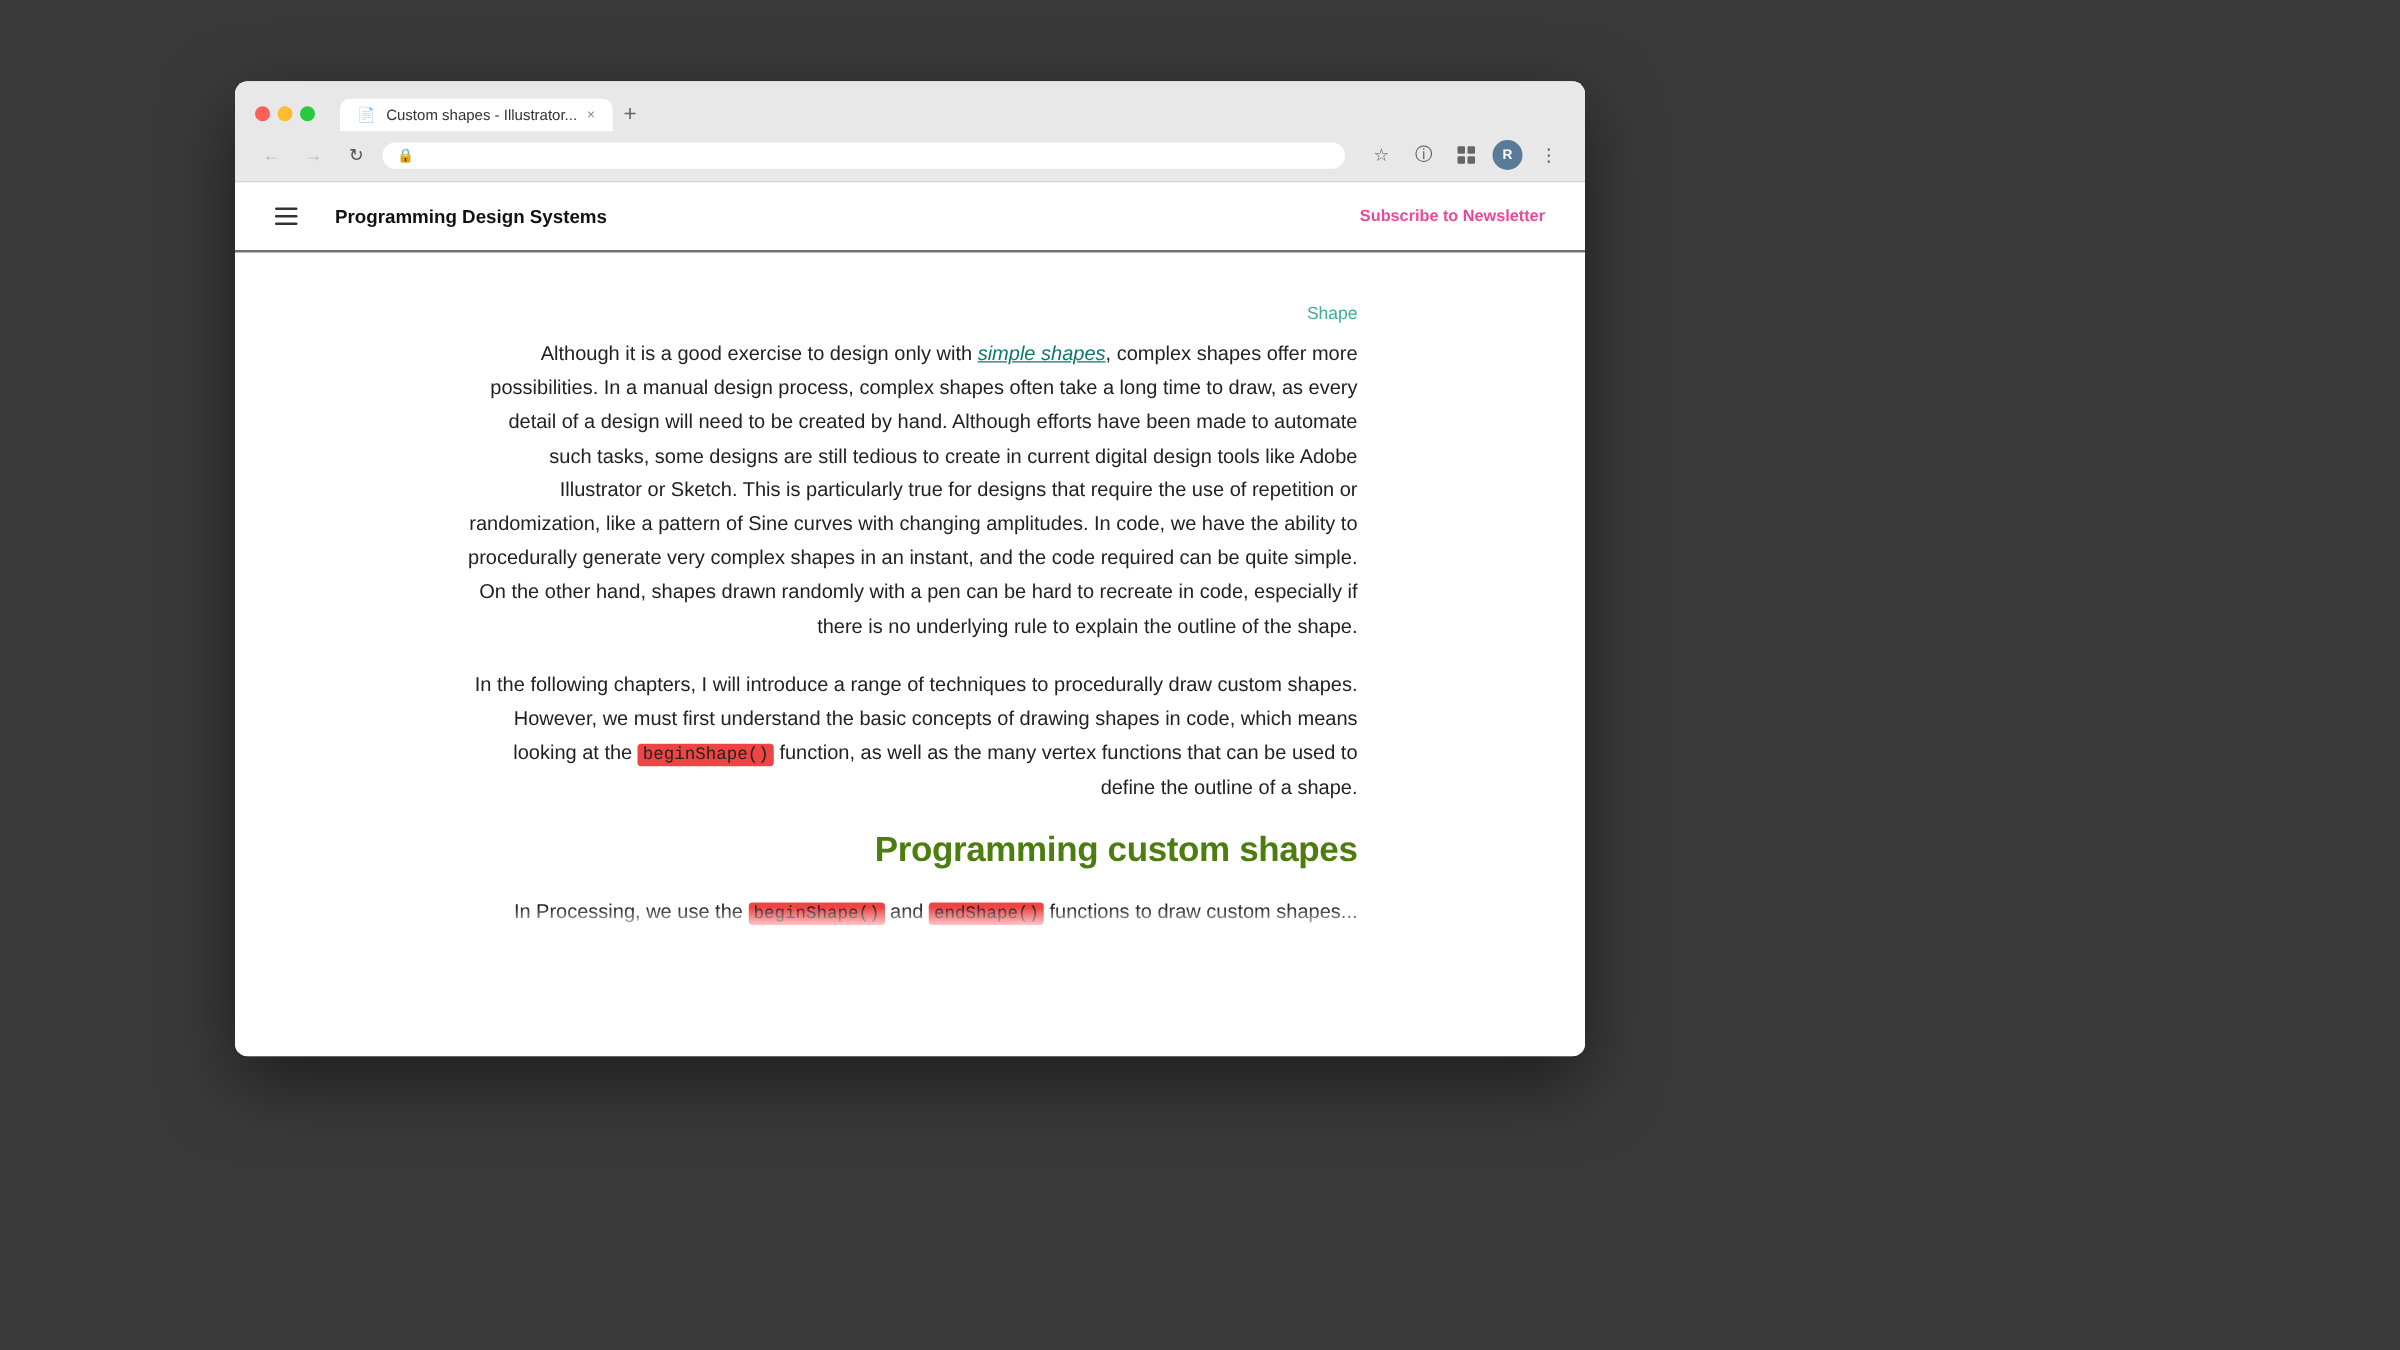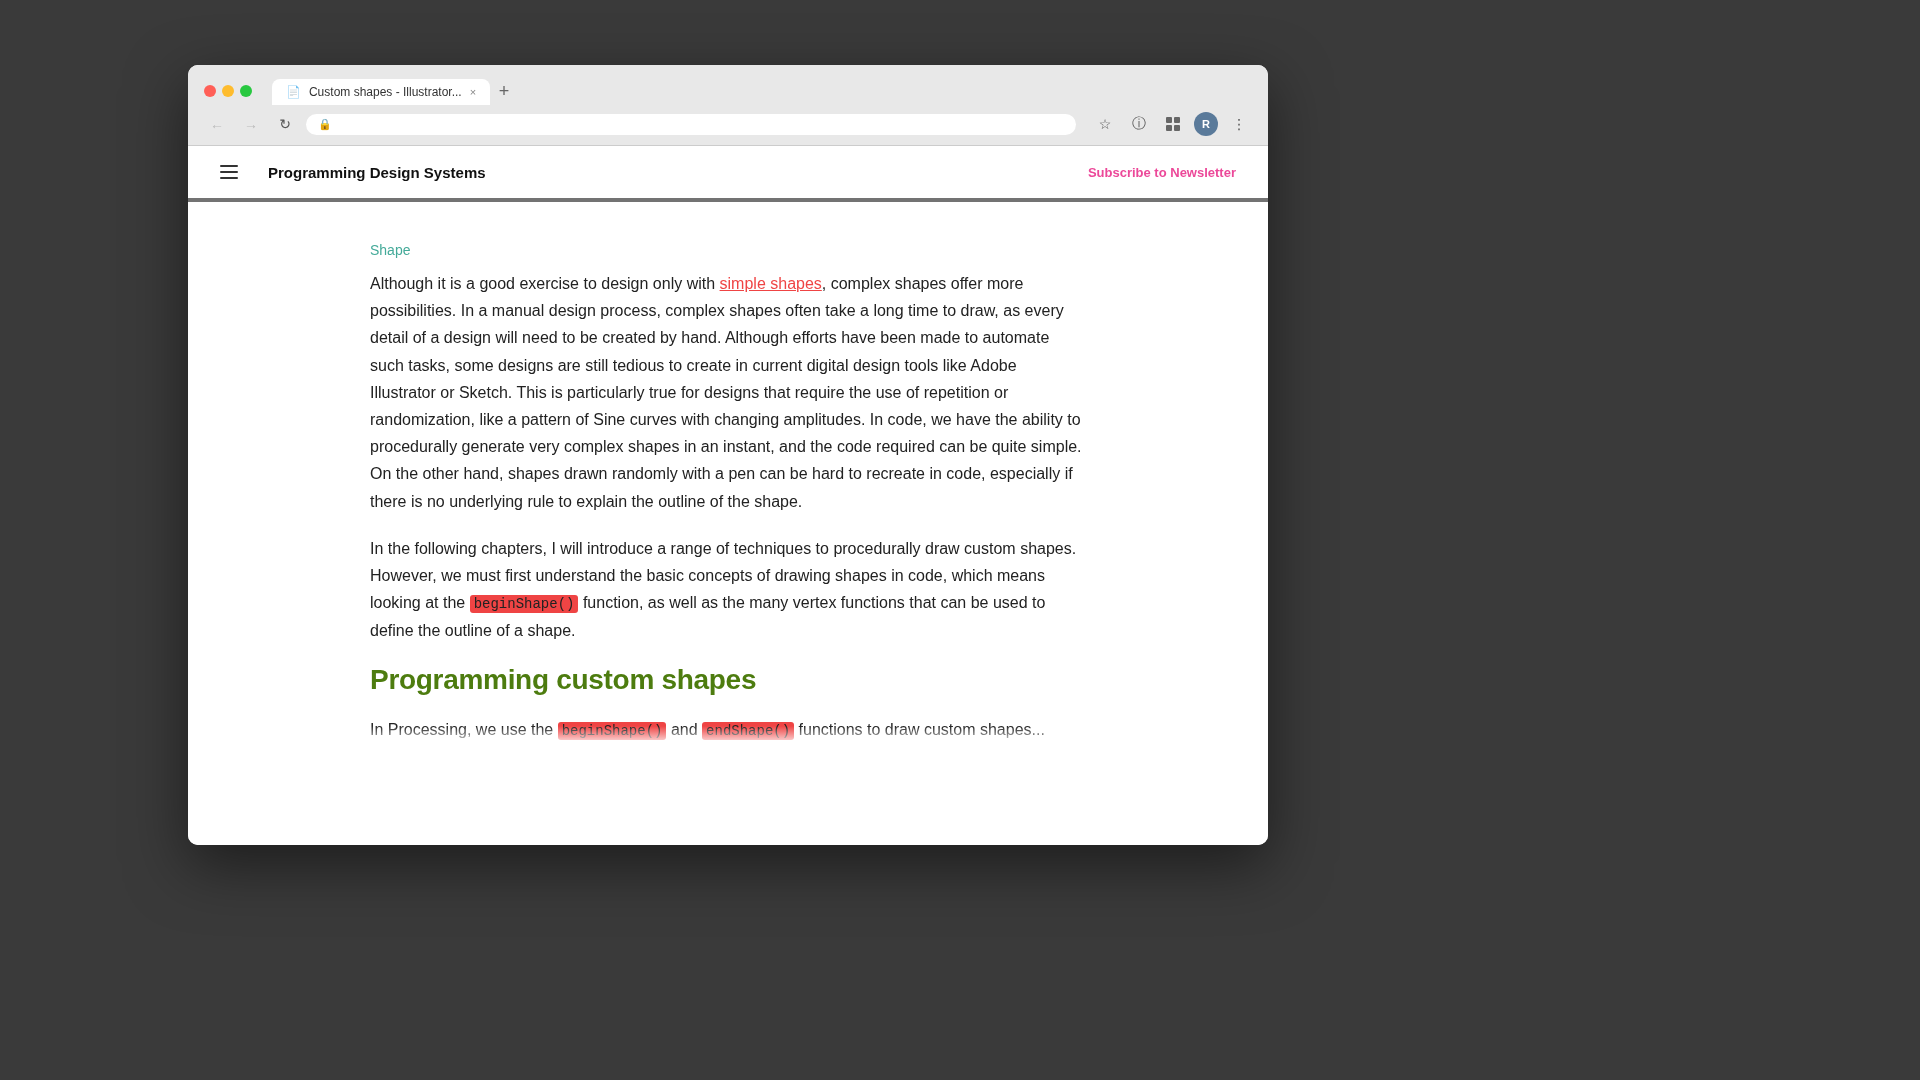--- a/index.html
+++ b/index.html
@@ -180,21 +180,21 @@
       overflow-y: auto;
       background: #fff;
     }
 
     
     .site-header {
       display: flex;
       align-items: center;
       padding: 0 32px;
       height: 56px;
-      border-bottom: 4px solid #737373;
+      border-bottom: 2px solid #737373;
       position: sticky;
       top: 0;
       background: #fff;
       z-index: 10;
     }
 
     .hamburger-btn {
       width: 32px;
       height: 32px;
       display: flex;
@@ -228,20 +228,21 @@
       text-decoration: none;
       cursor: pointer;
       font-weight: bold;
     }
 
     
     .article-container {
       max-width: 780px;
       margin: 0 auto;
       padding: 40px 32px 60px;
+      text-align: right;
     }
 
     .category-label {
       font-size: 14px;
       color: #4a9;
       margin-bottom: 12px;
       display: block;
     }
 
     .article-title {
@@ -254,22 +255,23 @@
     }
 
     .article-body p {
       font-size: 16px;
       line-height: 1.7;
       color: #222;
       margin-bottom: 20px;
     }
 
     .article-body a {
-      color: #ef4444;
+      color: #0f766e;
       text-decoration: underline;
+      font-style: italic;
     }
 
     .article-body code {
       font-family: 'Courier New', Courier, monospace;
       font-size: 14px;
       background: #ef4444;
       padding: 1px 4px;
       border-radius: 3px;
       margin-top: 36px;
     }

